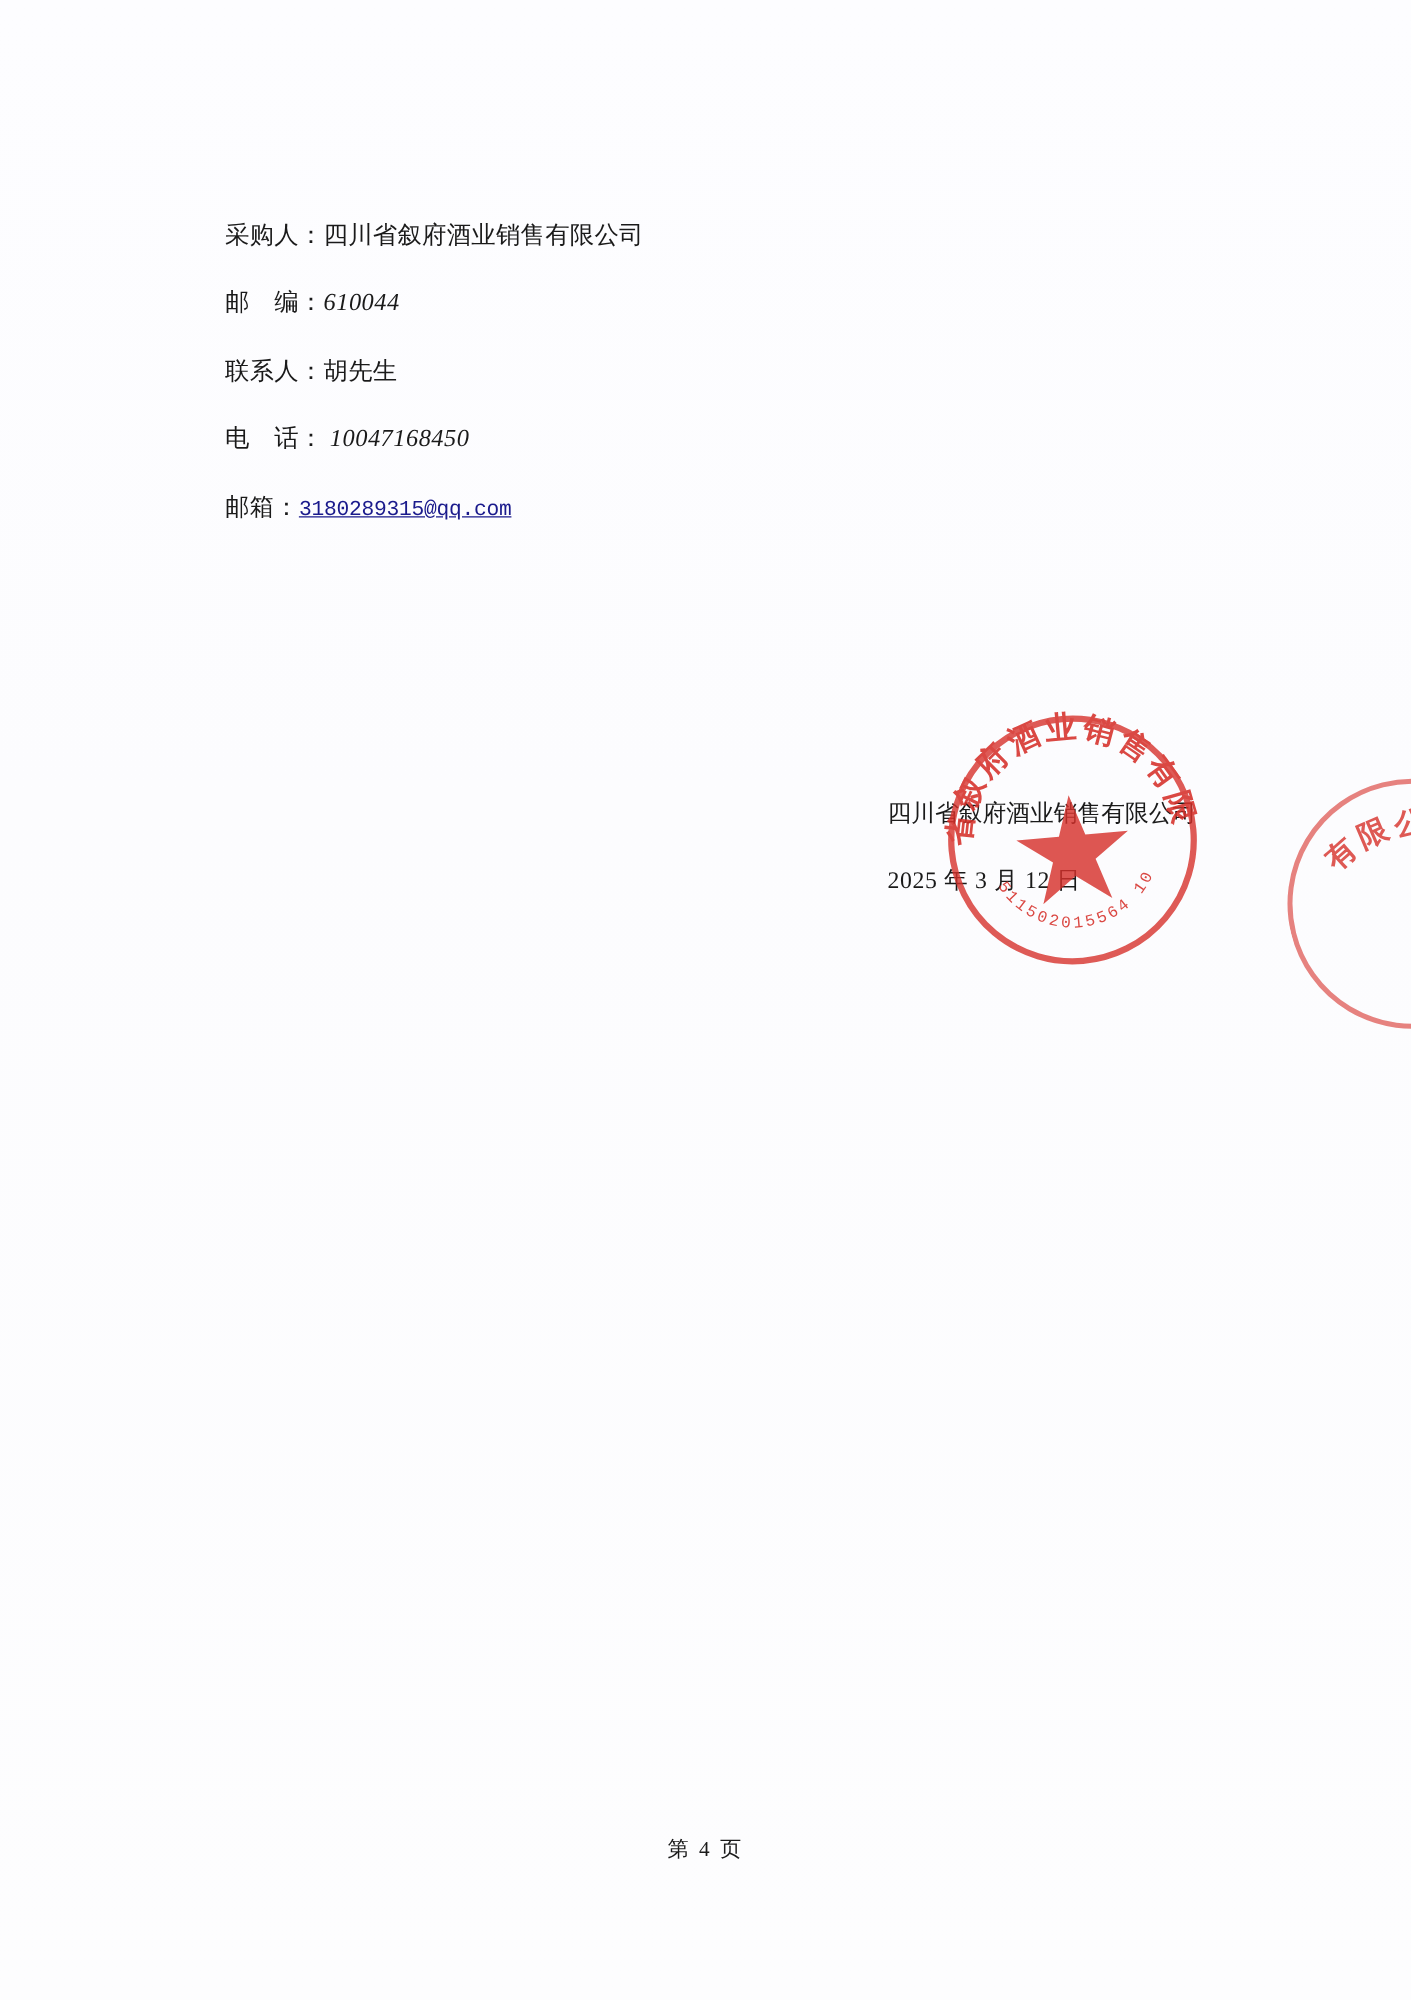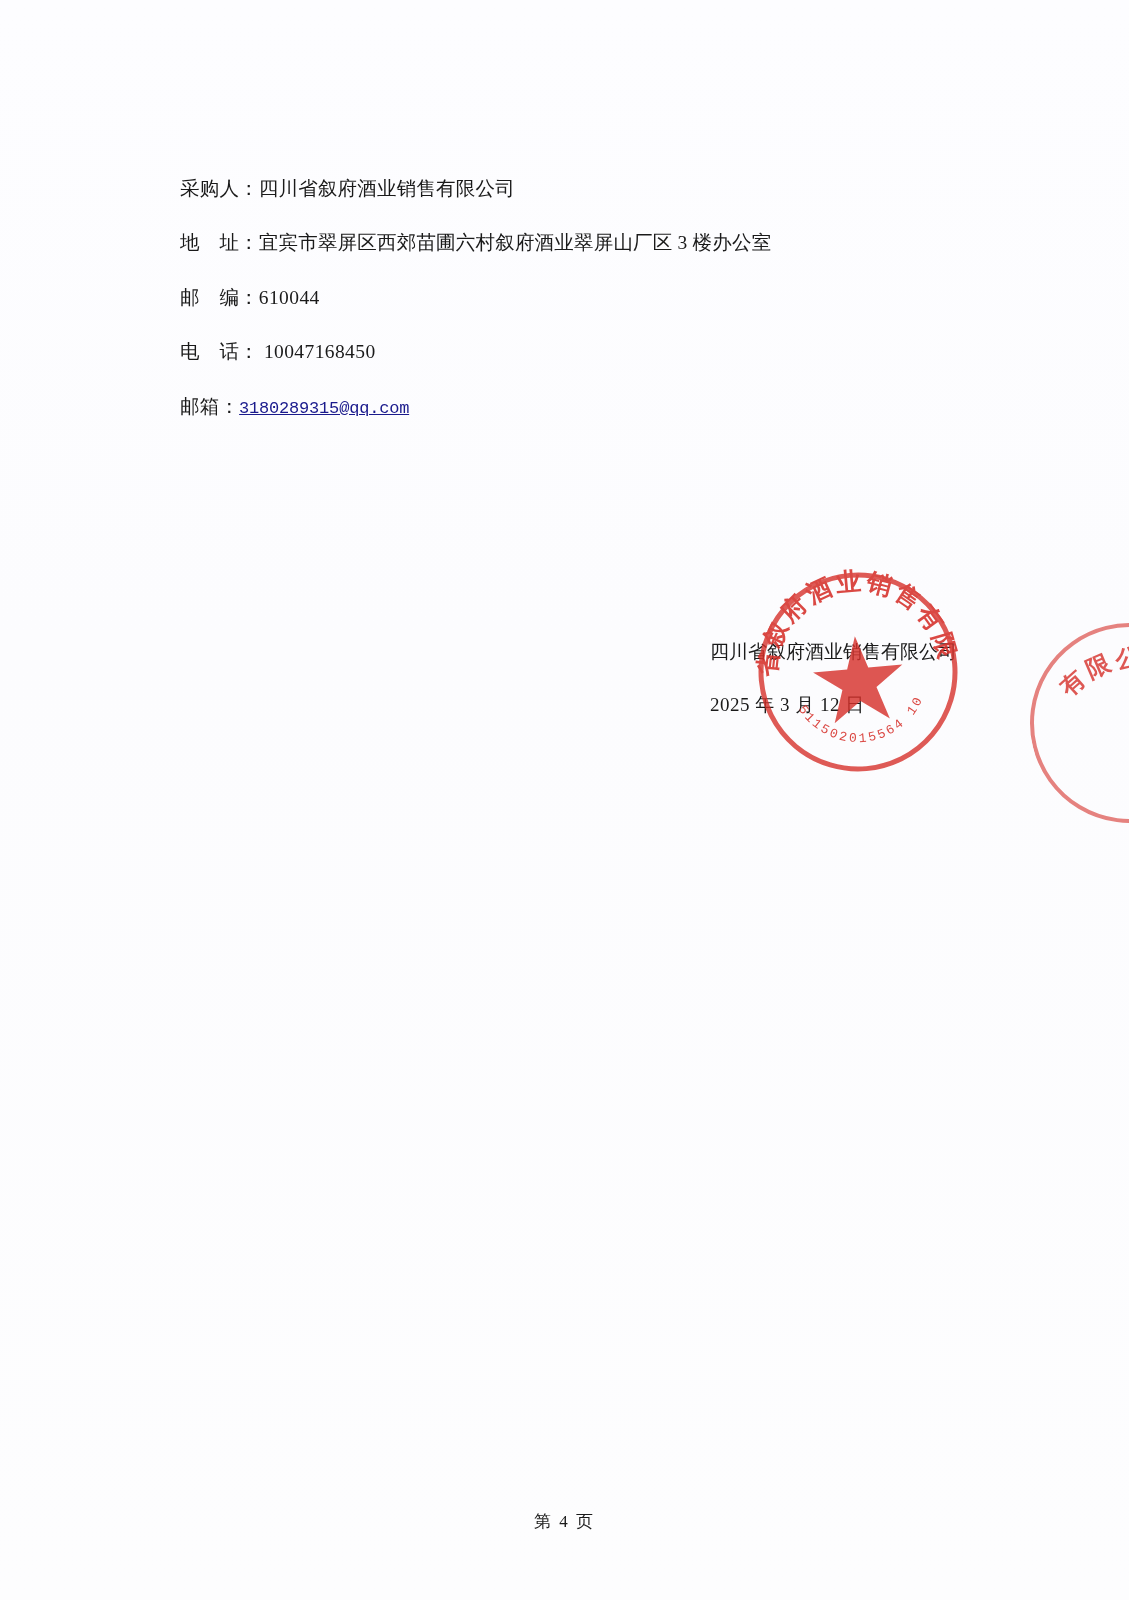--- a/index.html
+++ b/index.html
@@ -44,20 +44,21 @@
   .info-label {
     display: inline-block;
     font-family: "Liberation Serif", "DejaVu Serif", serif;
   }
   .info-value {
     font-family: "Liberation Serif", "DejaVu Serif", serif;
   }
   .mono-val {
     font-family: "Liberation Serif", "DejaVu Serif", serif;
     letter-spacing: 0.4px;
+    font-style: italic;
   }
   .email-link {
     color: #1a1a8c;
     text-decoration: underline;
     font-family: "Liberation Mono", "DejaVu Sans Mono", monospace;
     font-size: 17px;
     letter-spacing: -0.2px;
     margin-top: 25px;
   }
 
@@ -101,47 +102,47 @@
     height: 210px;
     z-index: 5;
     opacity: 0.8;
     transform: rotate(-14deg);
   }
 
   .footer {
     position: absolute;
     left: 0;
     right: 0;
-    top: 1510px;
+    top: 1468px;
     text-align: center;
     font-size: 17px;
     letter-spacing: 2px;
     color: #1a1a1a;
   }
 </style>
 </head>
 <body>
 
 <div class="page">
   <div class="paper-tint"></div>
 
   <div class="content">
 
     <div class="info-line">
       <span class="info-label">采购人：</span><span class="info-value">四川省叙府酒业销售有限公司</span>
     </div>
 
-    <div class="info-line">
-      <span class="info-label">地　址：</span><span class="info-value">宜宾市翠屏区西郊苗圃六村叙府酒业翠屏山厂区 3 楼办公室</span>
-    </div>
 
     <div class="info-line">
       <span class="info-label">邮　编：</span><span class="mono-val">610044</span>
     </div>
 
+    <div class="info-line">
+      <span class="info-label">联系人：</span><span class="info-value">胡先生</span>
+    </div>
 
     <div class="info-line">
       <span class="info-label">电　话：</span>&nbsp;<span class="mono-val">10047168450</span>
     </div>
 
     <div class="info-line">
       <span class="info-label">邮箱：</span><a class="email-link" href="#">3180289315@qq.com</a>
     </div>
 
   </div>

